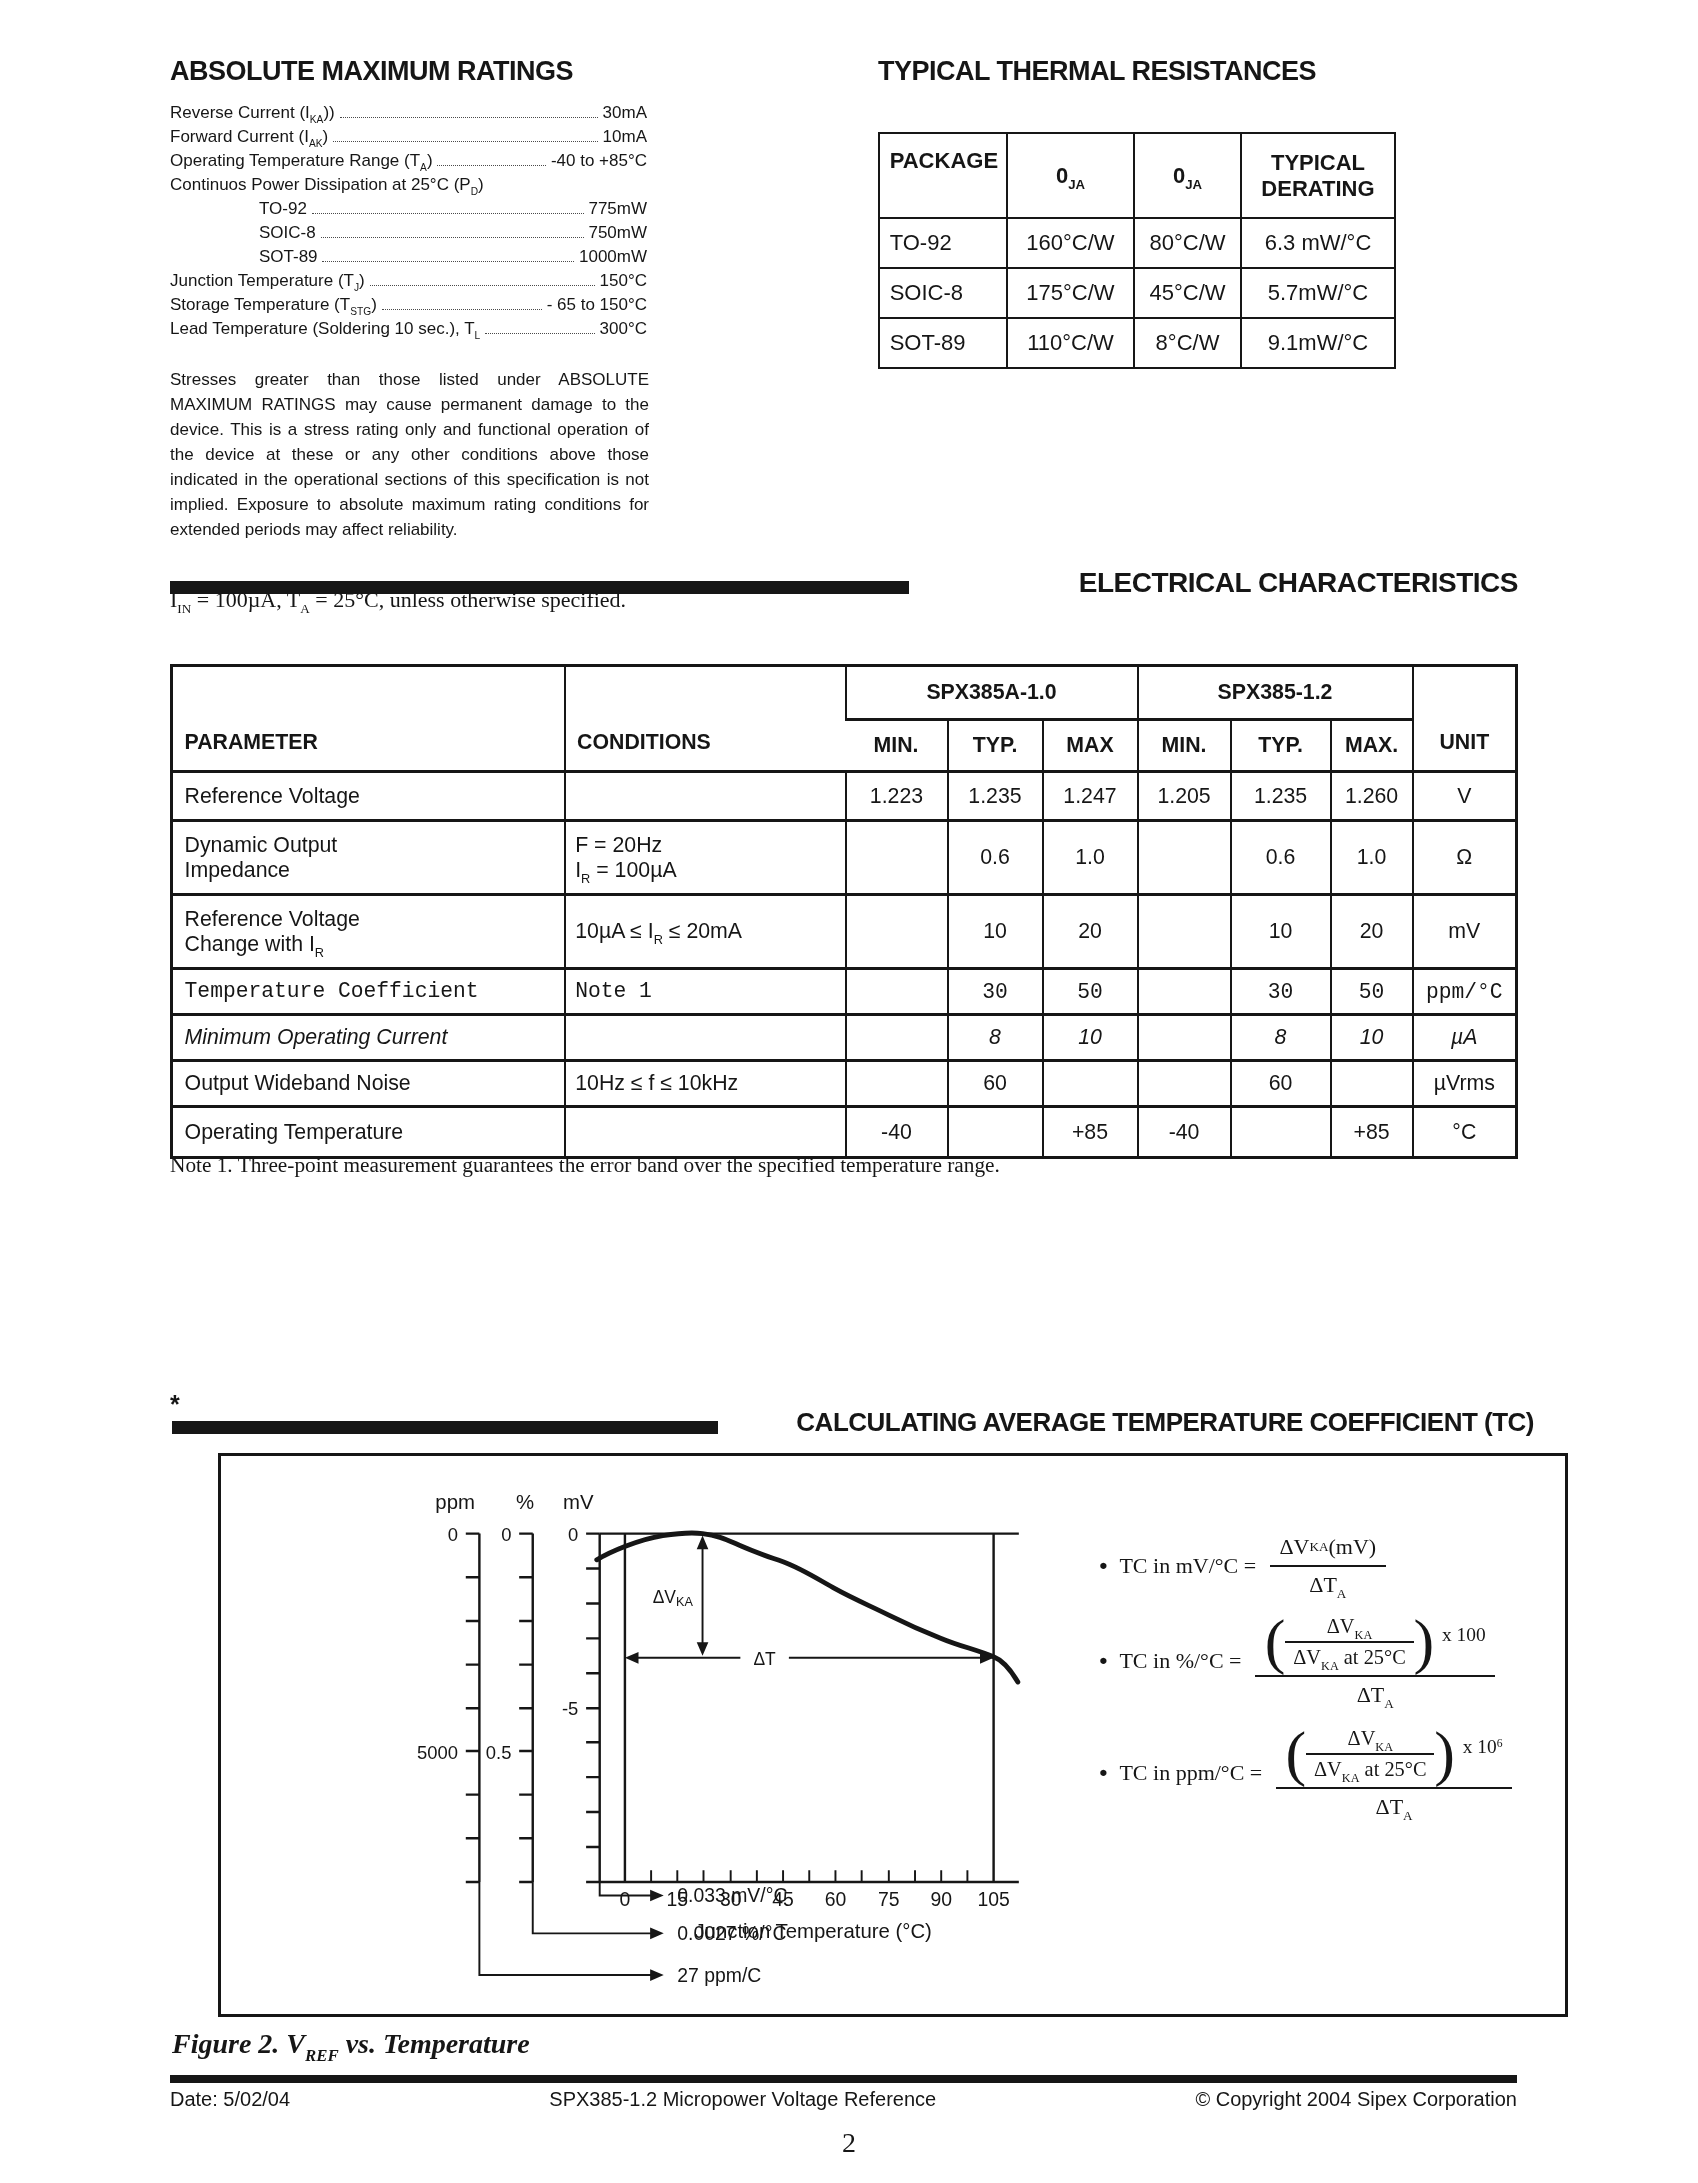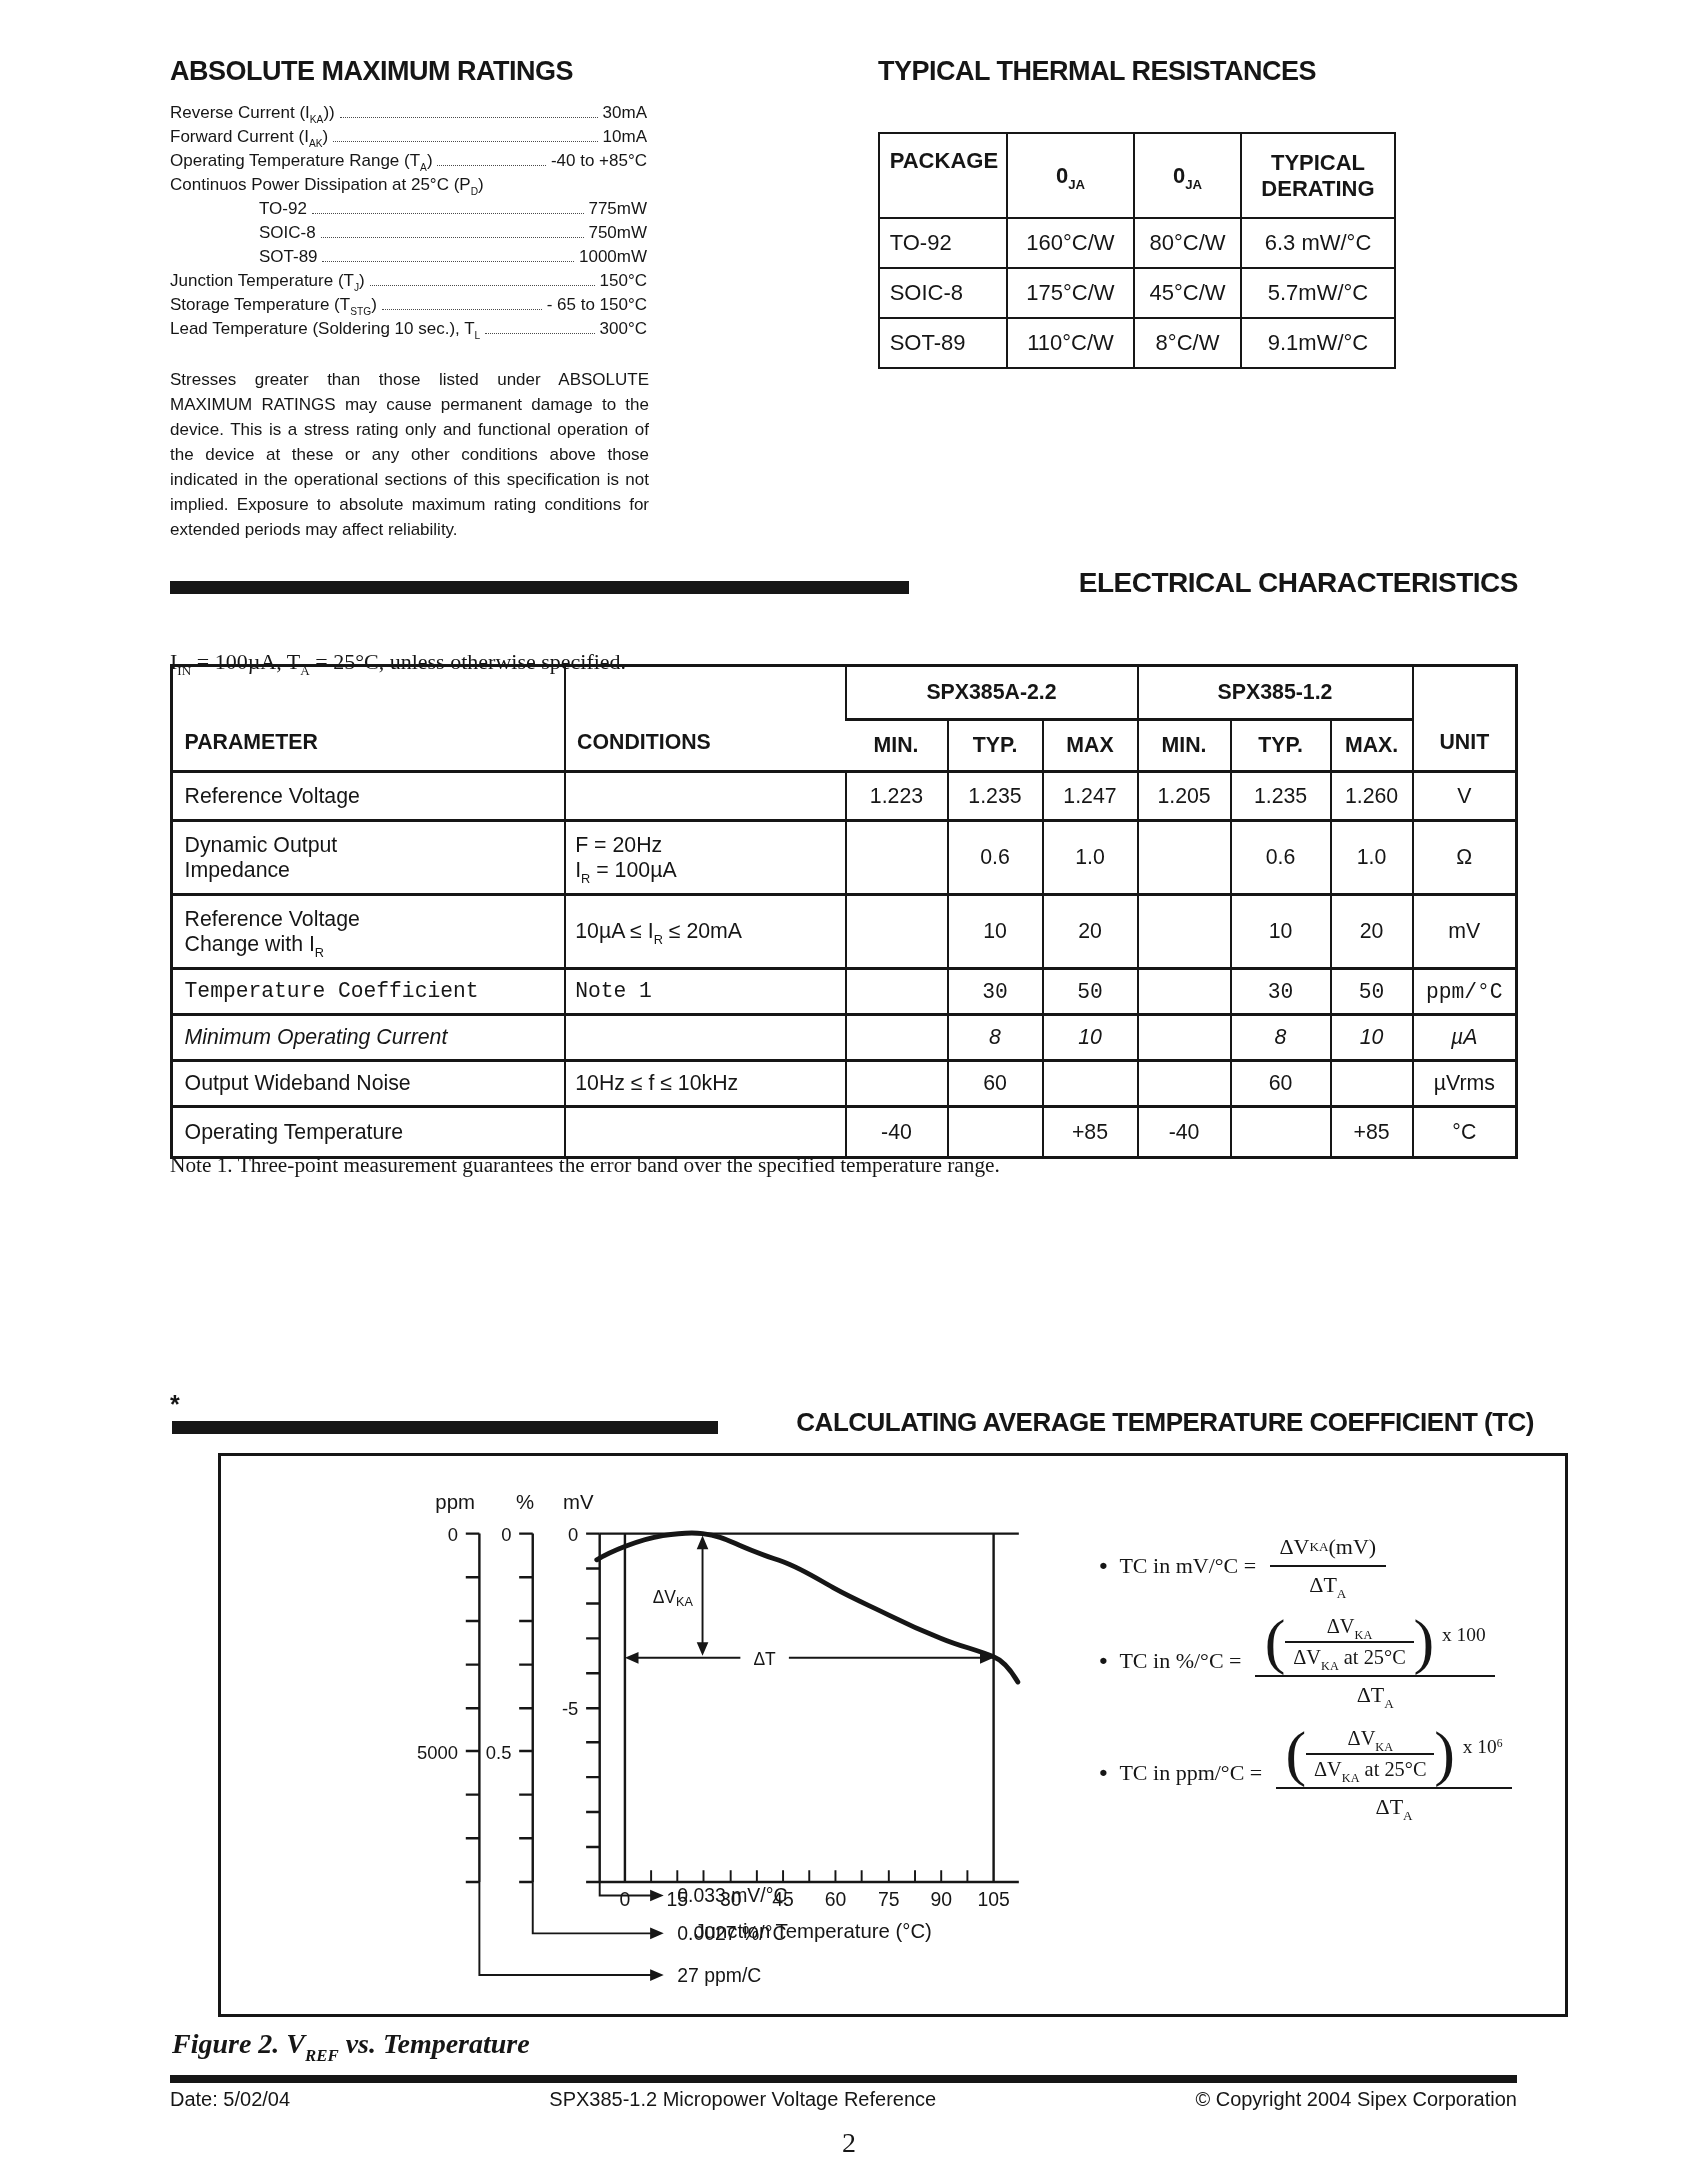--- a/index.html
+++ b/index.html
@@ -160,39 +160,39 @@
         <td class="l">SOT-89</td>
         <td class="c">110°C/W</td>
         <td class="c">8°C/W</td>
         <td class="c">9.1mW/°C</td>
       </tr>
     </tbody>
 </table>
 
 <div class="bar abs" style="left:170px;top:581px;width:739px;height:12.6px;"></div>
 <h1 id="ec-title" class="sec abs" style="right:180px;top:567px;font-size:28px;">ELECTRICAL CHARACTERISTICS</h1>
-<div class="serif abs" style="left:170px;top:649px;font-size:22px;">I<sub>IN</sub> = 100µA, T<sub>A</sub> = 25°C, unless otherwise specified.</div>
+<div class="serif abs" style="left:170px;top:587px;font-size:22px;">I<sub>IN</sub> = 100µA, T<sub>A</sub> = 25°C, unless otherwise specified.</div>
 
 <table id="ec-table" class="abs" style="left:170px;top:664px;">
   <colgroup>
     <col style="width:393px">
       <col style="width:281px">
     <col style="width:102px">
       <col style="width:95px">
       <col style="width:95px">
     <col style="width:93px">
       <col style="width:100px">
       <col style="width:82px">
     <col style="width:104px">
   </colgroup>
   <thead>
     <tr class="grp">
       <th rowspan="2" class="tall">PARAMETER</th>
       <th rowspan="2" class="tall">CONDITIONS</th>
-      <th colspan="3" class="g">SPX385A-2.2</th>
+      <th colspan="3" class="g">SPX385A-1.0</th>
       <th colspan="3" class="g">SPX385-1.2</th>
       <th rowspan="2" class="tallc">UNIT</th>
     </tr>
     <tr class="lbl">
       <th>MIN.</th>
       <th>TYP.</th>
       <th>MAX</th>
       <th>MIN.</th>
       <th>TYP.</th>
       <th>MAX.</th>

